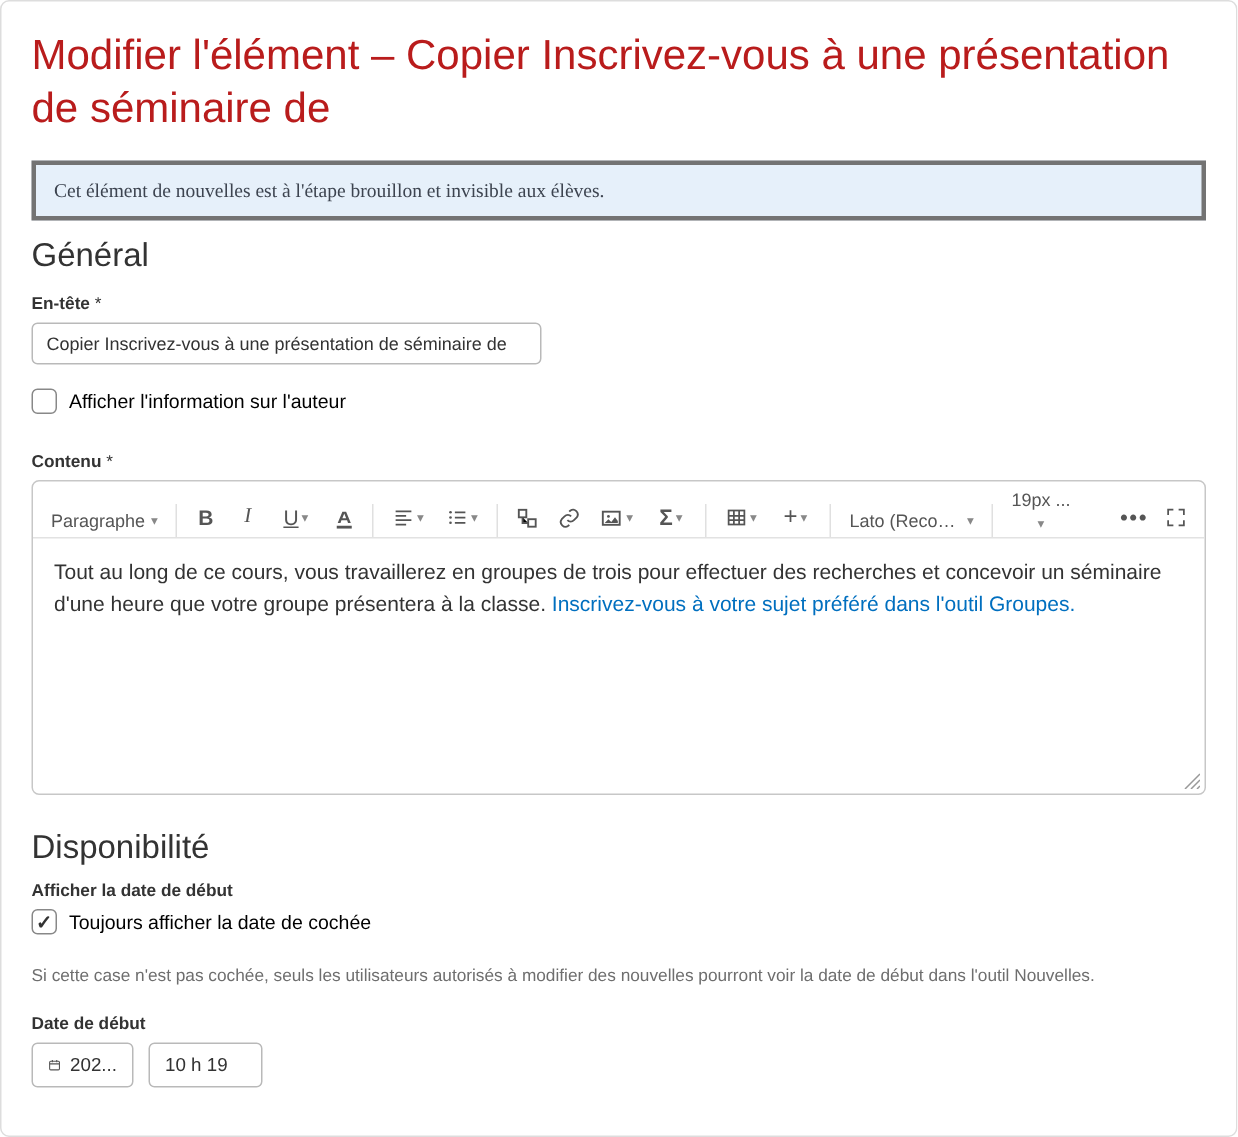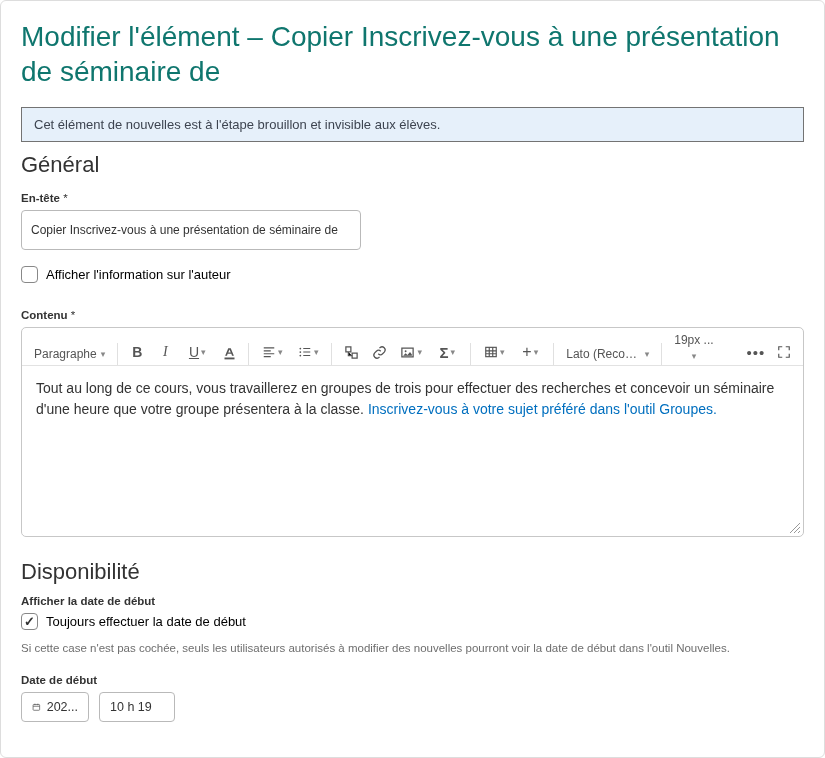--- a/index.html
+++ b/index.html
@@ -17,29 +17,30 @@
     border: 1px solid #ddd;
     border-radius: 6px;
     padding: 14px 20px 20px 20px;
     overflow: hidden;
     position: relative;
   }
   h1.page-title {
     font-size: 28px;
     font-weight: 400;
     margin: 4px 0 18px 0;
-    color: #0f766e;
+    color: #b91c1c;
     line-height: 1.25;
   }
   .info-banner {
     background: #e6f0fa;
-    border: 1px solid #737373;
+    border: 3px solid #737373;
     padding: 9px 12px;
     font-size: 13px;
     color: #3d4450;
+    font-family: Liberation Serif, serif;
   }
   h2.section-heading {
     font-size: 22px;
     font-weight: 400;
     margin: 10px 0 8px 0;
     color: #333;
   }
   .field-label {
     font-size: 11.5px;
     font-weight: 700;
@@ -48,21 +49,21 @@
     margin-top: 14px;
     margin-bottom: 6px;
   }
   .req::after {
     content: " *";
     color: #333;
     font-weight: 400;
   }
   .text-input {
     width: 340px;
-    height: 40px;
+    height: 28px;
     border: 1px solid #b9b9b9;
     border-radius: 4px;
     padding: 0 9px;
     font-size: 12px;
     color: #333;
     font-family: inherit;
   }
   .checkbox-row {
     display: flex;
     align-items: center;
@@ -147,21 +148,21 @@
     position: absolute;
     right: 3px;
     bottom: 3px;
     width: 12px;
     height: 12px;
     color: #999;
   }
   .helper-text {
     font-size: 11.5px;
     color: #6e6e6e;
-    margin-top: 10px;
+    margin-top: 20px;
     line-height: 1.4;
   }
   .date-row {
     display: flex;
     gap: 10px;
     margin-top: 6px;
   }
   .date-btn {
     display: flex;
     align-items: center;
@@ -314,21 +315,21 @@
           </svg>
       </div>
     </div>
   </div>
 
   <h2 class="section-heading" style="margin-top:22px;">Disponibilité</h2>
 
   <label class="field-label" style="margin-top:10px;">Afficher la date de début</label>
   <div class="checkbox-row" style="margin-top:6px;">
     <span class="checkbox checked"></span>
-    <span>Toujours effectuer la date de début</span>
+    <span>Toujours afficher la date de cochée</span>
   </div>
   <div class="helper-text">Si cette case n'est pas cochée, seuls les utilisateurs autorisés à modifier des nouvelles pourront voir la date de début dans l'outil Nouvelles.</div>
 
   <label class="field-label" style="margin-top:18px;">Date de début</label>
   <div class="date-row">
     <div class="date-btn icon-left" style="width:68px;">
       <svg viewBox="0 0 24 24">
           <rect x="3" y="5" width="18" height="16" rx="2" fill="none" stroke="#555" stroke-width="2"></rect>
           <path stroke="#555" stroke-width="2" d="M3 10h18M8 3v4M16 3v4"></path>
         </svg>

